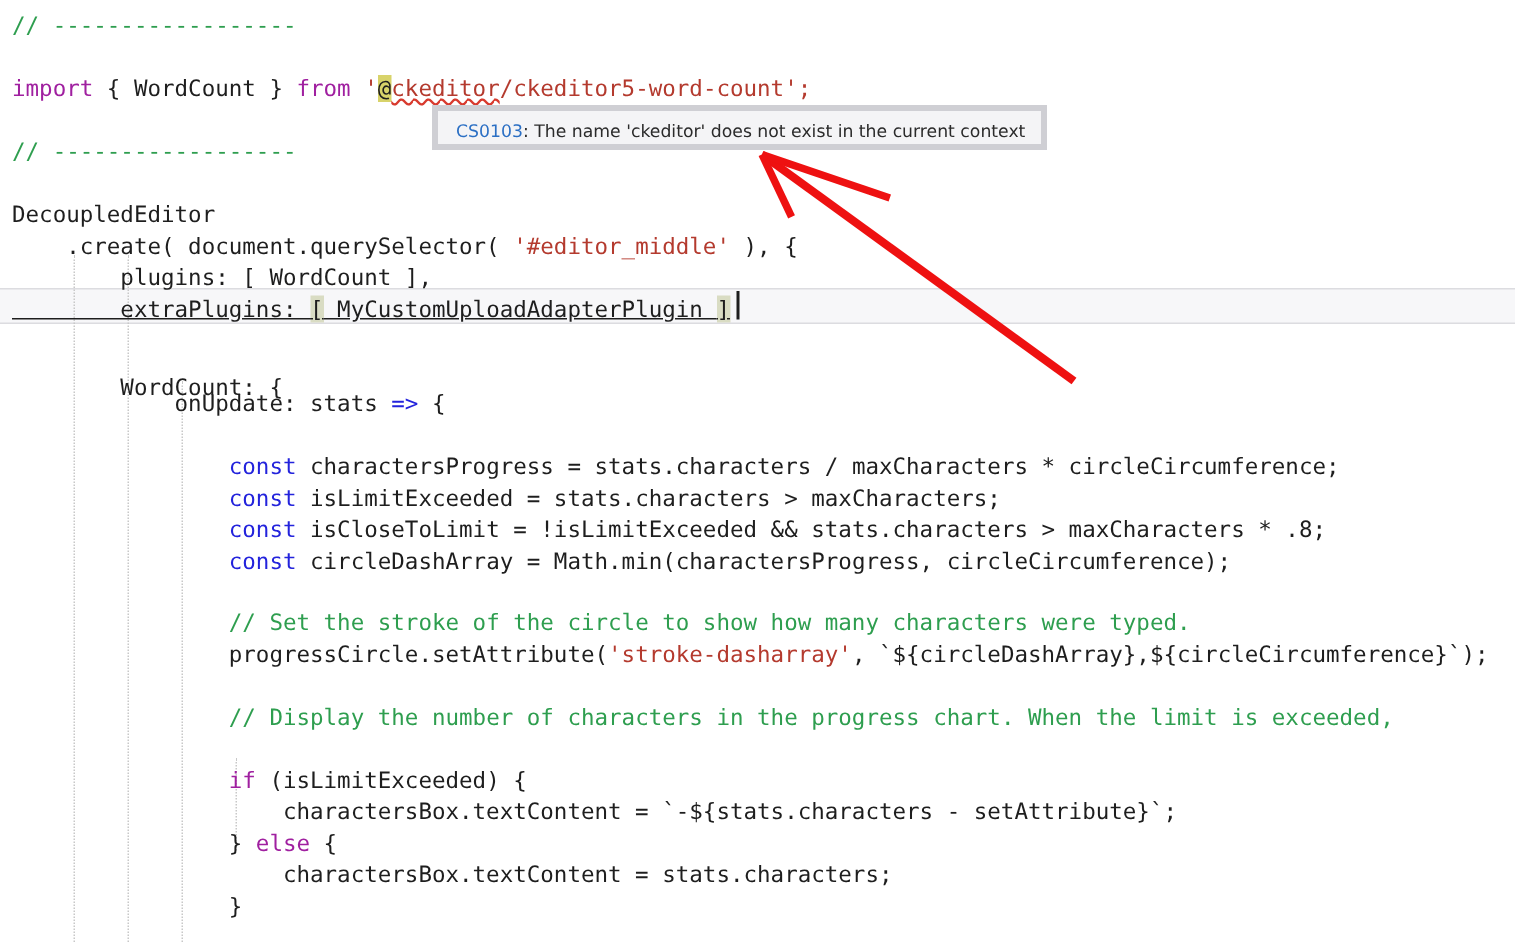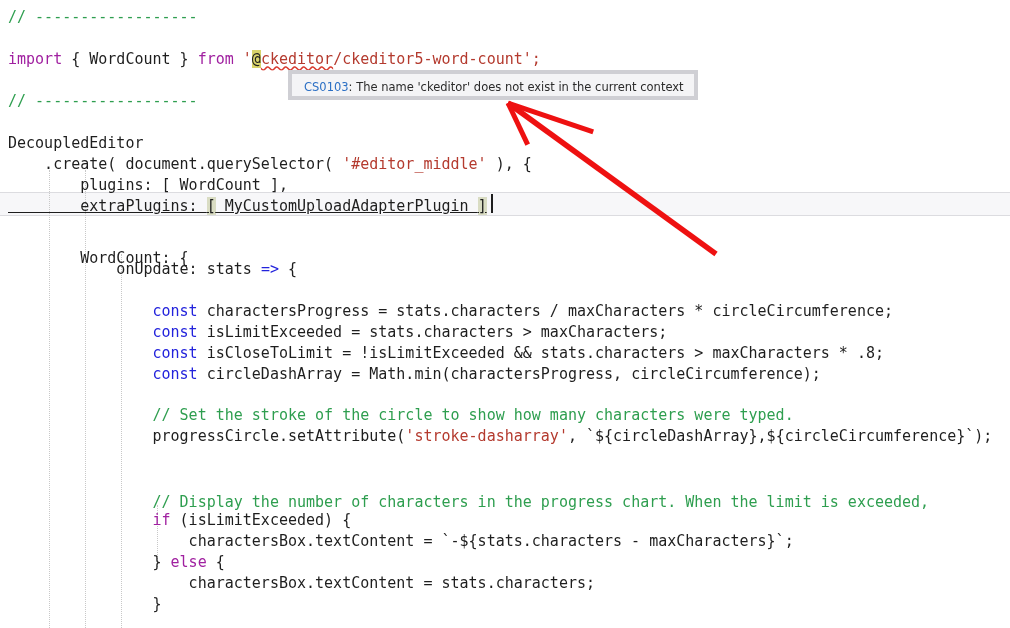--- a/index.html
+++ b/index.html
@@ -137,24 +137,24 @@
       <div class="line" style="top: 175px;"><span class="tok-plain">        plugins: [ WordCount ],</span></div>
       <div class="line" style="top: 196px; text-decoration: underline;"><span class="tok-plain">        extraPlugins: </span><span class="tok-bracket-hl">[</span><span class="tok-plain"> MyCustomUploadAdapterPlugin </span><span class="tok-bracket-hl">]</span></div>
       <div class="line" style="top: 248px;"><span class="tok-plain">        WordCount: {</span></div>
       <div class="line" style="top: 259px;"><span class="tok-plain">            onUpdate: stats </span><span class="tok-op">=&gt;</span><span class="tok-plain"> {</span></div>
       <div class="line" style="top: 301px;"><span class="tok-plain">                </span><span class="tok-kw-blue">const</span><span class="tok-plain"> charactersProgress = stats.characters / maxCharacters * circleCircumference;</span></div>
       <div class="line" style="top: 322px;"><span class="tok-plain">                </span><span class="tok-kw-blue">const</span><span class="tok-plain"> isLimitExceeded = stats.characters &gt; maxCharacters;</span></div>
       <div class="line" style="top: 343px;"><span class="tok-plain">                </span><span class="tok-kw-blue">const</span><span class="tok-plain"> isCloseToLimit = !isLimitExceeded &amp;&amp; stats.characters &gt; maxCharacters * .8;</span></div>
       <div class="line" style="top: 364px;"><span class="tok-plain">                </span><span class="tok-kw-blue">const</span><span class="tok-plain"> circleDashArray = Math.min(charactersProgress, circleCircumference);</span></div>
       <div class="line" style="top: 405px;"><span class="tok-plain">                </span><span class="tok-comment">// Set the stroke of the circle to show how many characters were typed.</span></div>
       <div class="line" style="top: 426px;"><span class="tok-plain">                progressCircle.setAttribute(</span><span class="tok-string">'stroke-dasharray'</span><span class="tok-plain">, `${circleDashArray},${circleCircumference}`);</span></div>
-      <div class="line" style="top: 492px;"><span class="tok-plain">                </span><span class="tok-comment">// Display the number of characters in the progress chart. When the limit is exceeded,</span></div>
+      <div class="line" style="top: 468px;"><span class="tok-plain">                </span><span class="tok-comment">// Display the number of characters in the progress chart. When the limit is exceeded,</span></div>
       <div class="line" style="top: 489px;"><span class="tok-plain">                </span></div>
       <div class="line" style="top: 510px;"><span class="tok-plain">                </span><span class="tok-keyword">if</span><span class="tok-plain"> (isLimitExceeded) {</span></div>
-      <div class="line" style="top: 531px;"><span class="tok-plain">                    charactersBox.textContent = `-${stats.characters - maxCharacters}`;</span></div>
+      <div class="line" style="top: 531px;"><span class="tok-plain">                    charactersBox.textContent = `-${stats.characters - setAttribute}`;</span></div>
       <div class="line" style="top: 552px;"><span class="tok-plain">                } </span><span class="tok-keyword">else</span><span class="tok-plain"> {</span></div>
       <div class="line" style="top: 573px;"><span class="tok-plain">                    charactersBox.textContent = stats.characters;</span></div>
       <div class="line" style="top: 594px;"><span class="tok-plain">                }</span></div>
     </div>
 
   <div class="caret" style="left: 491px; top: 194px; height: 19px;"></div>
 
   <div class="tooltip" style="left: 288px; top: 70px; min-width: 326px; height: 30px; background: rgb(244, 244, 246); border-color: rgb(207, 207, 212);">
     <span class="code">CS0103</span><span>: </span><span>The name 'ckeditor' does not exist in the current context</span>
   </div>

